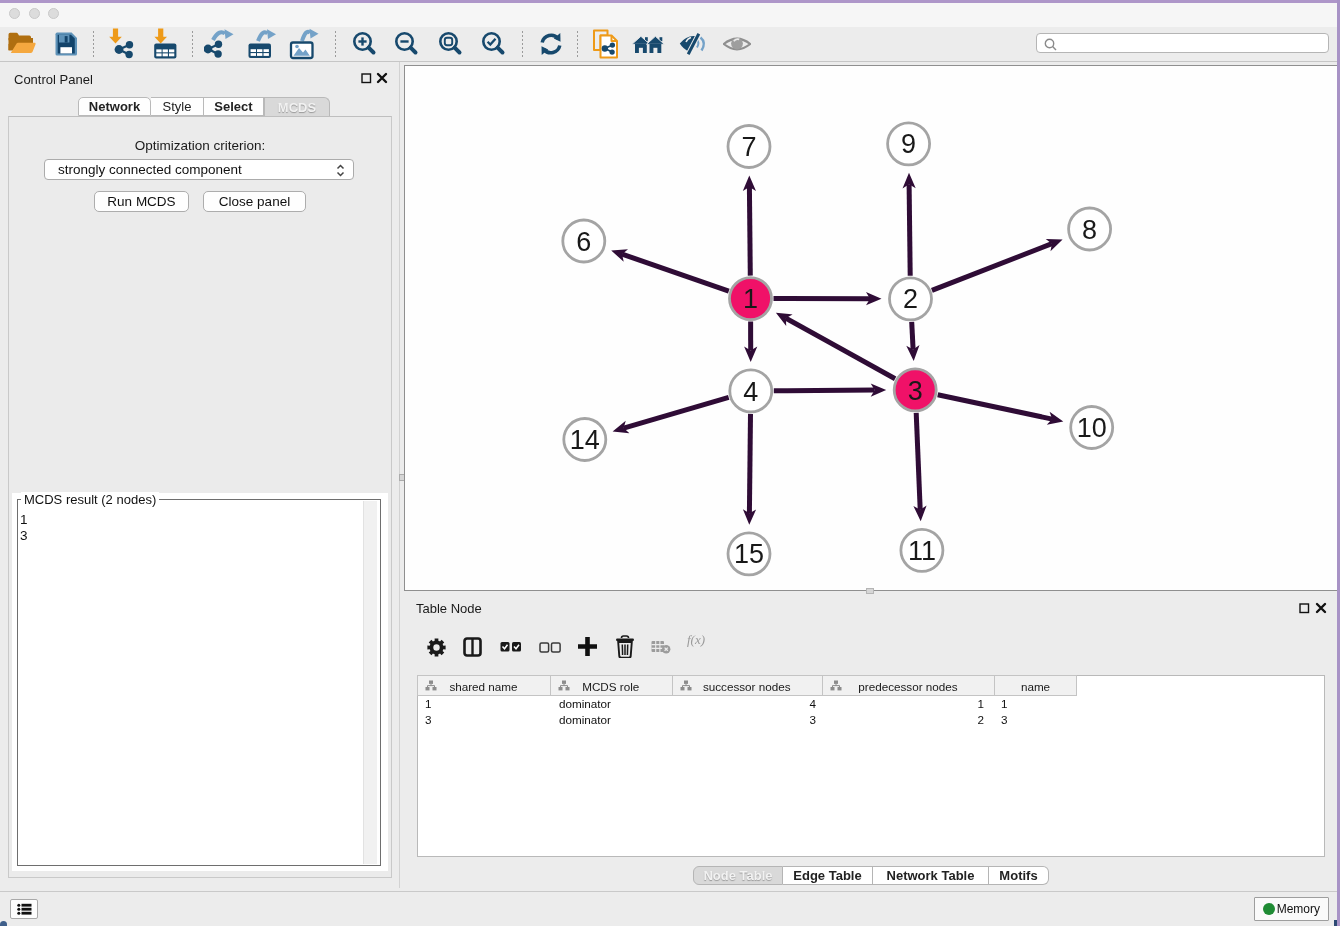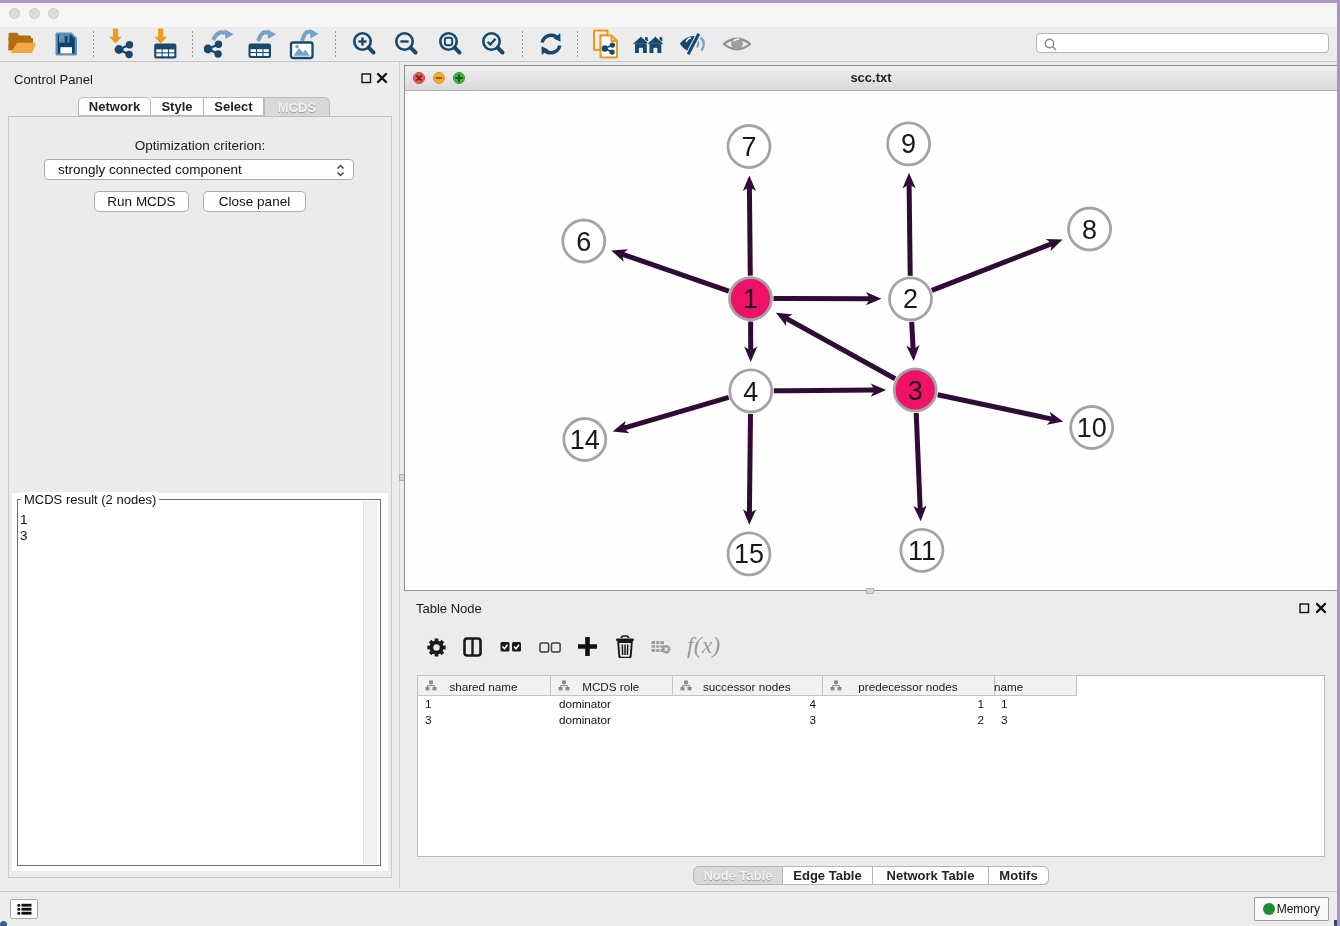--- a/index.html
+++ b/index.html
@@ -143,56 +143,41 @@
 
 <div class="abs" style="left:0;top:62px;width:400px;height:826px;background:#ECECEC;border-right:1px solid #D2D2D2"></div>
 <div class="abs" style="left:14px;top:72px;font-size:13px;color:#1A1A1A">Control Panel</div>
 <svg class="abs" style="left:361px;top:73px" width="11" height="11">
     <rect x="1" y="1" width="8.5" height="8.5" fill="none" stroke="#111" stroke-width="1.4"></rect>
   </svg>
 <svg class="abs" style="left:376px;top:72px" width="12" height="12">
     <path d="M2 2 L10 10 M10 2 L2 10" stroke="#111" stroke-width="2.4" stroke-linecap="round"></path>
   </svg>
 <div class="abs" style="left:78px;top:97px;width:73px;height:19px;background:#FEFEFE;border:1px solid #B9B9B9;border-radius:5px 5px 0 0;text-align:center;font-size:13px;font-weight:bold;color:#222;line-height:18px">Network</div>
-<div class="abs" style="left:151px;top:97px;width:53px;height:19px;background:#FEFEFE;border:1px solid #B9B9B9;border-left:none;text-align:center;font-size:13px;font-weight:bold;color:#222;line-height:18px">Style</div>
+<div class="abs" style="left:151px;top:97px;width:53px;height:19px;background:#FEFEFE;border:1px solid #B9B9B9;border-left:none;text-align:center;font-size:13px;font-weight:normal;color:#222;line-height:18px">Style</div>
 <div class="abs" style="left:204px;top:97px;width:60px;height:19px;background:#FEFEFE;border:1px solid #B9B9B9;border-left:none;text-align:center;font-size:13px;font-weight:bold;color:#222;line-height:18px">Select</div>
 <div class="abs" style="left:264px;top:97px;width:66px;height:20px;background:#D9D9D9;border:1px solid #B9B9B9;border-bottom:none;border-radius:0 6px 0 0;text-align:center;font-size:13px;font-weight:bold;color:#F2F2F2;line-height:19px;text-shadow:0 1px 1px #999">MCDS</div>
 <div class="abs" style="left:8px;top:116px;width:384px;height:762px;background:#EBEBEB;border:1px solid #C9C9C9;border-top:1px solid #BFBFBF"></div>
 <div class="abs" style="left:8px;top:116px;width:384px;text-align:center;font-size:13.5px;color:#1A1A1A;padding-top:22px">Optimization criterion:</div>
 <div class="abs" style="left:44px;top:159px;width:310px;height:21px;background:#FFF;border:1px solid #ABABAB;border-radius:4px;font-size:13.5px;color:#111;line-height:20px;padding-left:13px">strongly connected component
   <svg style="position:absolute;right:8px;top:4px" width="9" height="13">
       <path d="M1.5 4.5 L4.5 1.5 L7.5 4.5" fill="none" stroke="#444" stroke-width="1.5"></path>
       <path d="M1.5 8.5 L4.5 11.5 L7.5 8.5" fill="none" stroke="#444" stroke-width="1.5"></path>
     </svg>
 </div>
 <div class="abs" style="left:94px;top:191px;width:95px;height:21px;background:#FEFEFE;border:1px solid #ADADAD;border-radius:5px;text-align:center;font-size:13.5px;color:#111;line-height:19px">Run MCDS</div>
 <div class="abs" style="left:203px;top:191px;width:103px;height:21px;background:#FEFEFE;border:1px solid #ADADAD;border-radius:5px;text-align:center;font-size:13.5px;color:#111;line-height:19px">Close panel</div>
 <div class="abs" style="left:12px;top:493px;width:376px;height:378px;background:#FFF"></div>
 <div class="abs" style="left:17px;top:499px;width:364px;height:367px;border:1px solid #6E6E6E"></div>
 <div class="abs" style="left:21px;top:492px;background:#FFF;padding:0 3px;font-size:13px;color:#111">MCDS result (2 nodes)</div>
 <div class="abs" style="left:363px;top:501px;width:14px;height:363px;background:#F1F1F1;border-left:1px solid #E2E2E2"></div>
 <div class="abs" style="left:20px;top:512px;font-size:13.5px;color:#111;line-height:16px">1<br>3</div>
 <div class="abs" style="left:399px;top:474px;width:6px;height:7px;background:#D6D6D6;border:1px solid #ABABAB"></div>
 
 <div class="abs" style="left:404px;top:65px;width:934px;height:526px;border:1px solid #8F8F8F;background:#FEFEFE">
-  <div class="abs" style="left:0;top:0;width:932px;height:25px;background:linear-gradient(#F1F1F1,#D9D9D9);border-bottom:1px solid #ABABAB">
-    <div class="abs" style="left:8px;top:6px;width:12px;height:12px;border-radius:50%;background:#E35F5A;border:1px solid #C44440"></div>
-    <svg class="abs" style="left:8px;top:6px" width="12" height="12">
-        <path d="M3.3 3.3 l5.4 5.4 M8.7 3.3 l-5.4 5.4" stroke="#8F1D14" stroke-width="1.9"></path>
-      </svg>
-    <div class="abs" style="left:28px;top:6px;width:12px;height:12px;border-radius:50%;background:#F5AC28;border:1px solid #D8922A"></div>
-    <svg class="abs" style="left:28px;top:6px" width="12" height="12">
-        <path d="M2.8 6 h6.4" stroke="#9A5F0C" stroke-width="2"></path>
-      </svg>
-    <div class="abs" style="left:47.5px;top:6px;width:12px;height:12px;border-radius:50%;background:#48B148;border:1px solid #3D953D"></div>
-    <svg class="abs" style="left:47.5px;top:6px" width="12" height="12">
-        <path d="M6 2.2 v7.6 M2.2 6 h7.6" stroke="#175E17" stroke-width="2"></path>
-      </svg>
-    <div class="abs" style="left:0;top:4px;width:932px;text-align:center;font-size:13px;color:#222;font-weight:bold">scc.txt</div>
-  </div>
   <div class="abs" style="left:0;top:25px;width:932px;height:499px;background:#FEFEFE;overflow:hidden">
   <svg width="932" height="500" style="position:absolute;left:0;top:0;will-change:transform">
         <line x1="345.3" y1="184.6" x2="344.4" y2="96.0" stroke="#2F0C36" stroke-width="5.0"></line>
         <polygon points="344.3,84.5 351.0,99.9 344.4,96.0 337.8,100.1" fill="#2F0C36"></polygon>
         <line x1="323.8" y1="200.1" x2="217.1" y2="163.2" stroke="#2F0C36" stroke-width="5.0"></line>
         <polygon points="206.2,159.5 223.0,158.3 217.1,163.2 218.7,170.8" fill="#2F0C36"></polygon>
         <line x1="368.5" y1="207.6" x2="465.0" y2="207.7" stroke="#2F0C36" stroke-width="5.0"></line>
         <polygon points="476.5,207.8 461.0,214.3 465.0,207.7 461.0,201.1" fill="#2F0C36"></polygon>
         <line x1="345.6" y1="230.6" x2="345.7" y2="259.4" stroke="#2F0C36" stroke-width="5.0"></line>
         <polygon points="345.7,270.9 339.1,255.4 345.7,259.4 352.3,255.4" fill="#2F0C36"></polygon>
@@ -279,21 +264,21 @@
     <line x1="7.3" y1="9.5" x2="7.6" y2="20" stroke="#1A1A1A" stroke-width="1.5"></line>
     <line x1="10" y1="9.5" x2="10" y2="20" stroke="#1A1A1A" stroke-width="1.5"></line>
     <line x1="12.7" y1="9.5" x2="12.4" y2="20" stroke="#1A1A1A" stroke-width="1.5"></line>
   </svg>
 <svg style="position:absolute;left:651px;top:640px" width="20" height="14">
     <rect x="0.5" y="1" width="12.5" height="11" rx="1" fill="#9C9C9C"></rect>
     <path d="M0.5 4.6 h12.5 M0.5 8.4 h12.5 M4.7 1 v11 M8.9 1 v11" stroke="#ECECEC" stroke-width="1.1"></path>
     <circle cx="15.2" cy="9.2" r="4.2" fill="#9C9C9C"></circle>
     <path d="M13.6 7.6 l3.2 3.2 M16.8 7.6 l-3.2 3.2" stroke="#ECECEC" stroke-width="1.3"></path>
   </svg>
-<div class="abs" style="left:687px;top:632px;font-family:'Liberation Serif',serif;font-style:italic;font-size:24px;color:#9A9A9A">f(x)</div>
+<div class="abs" style="left:687px;top:632px;font-family:'Liberation Serif',serif;font-style:italic;font-size:13px;color:#9A9A9A">f(x)</div>
 <div class="abs" style="left:417px;top:675px;width:908px;height:182px;background:#FFF;border:1px solid #B9B9B9"></div>
 <div class="abs" style="left:417px;top:675px;width:660px;height:21px;background:#F1F1F1;border:1px solid #C4C4C4"></div>
 <div class="abs" style="left:417px;top:680px;width:133px;text-align:center;font-size:11.7px;color:#1A1A1A">shared name</div>
 <svg style="position:absolute;left:425px;top:680px" width="12" height="11">
     <rect x="4" y="0.5" width="4" height="3.4" fill="#8C8C8C"></rect>
     <rect x="0.5" y="7" width="4" height="3.4" fill="#8C8C8C"></rect>
     <rect x="7.5" y="7" width="4" height="3.4" fill="#8C8C8C"></rect>
     <path d="M6 3.9 V5.6 M2.5 7 V5.6 H9.5 V7" fill="none" stroke="#8C8C8C" stroke-width="1"></path>
   </svg>
 <div class="abs" style="left:550px;top:676px;width:1px;height:19px;background:#C4C4C4"></div>
@@ -314,21 +299,21 @@
   </svg>
 <div class="abs" style="left:822px;top:676px;width:1px;height:19px;background:#C4C4C4"></div>
 <div class="abs" style="left:822px;top:680px;width:172px;text-align:center;font-size:11.7px;color:#1A1A1A">predecessor nodes</div>
 <svg style="position:absolute;left:830px;top:680px" width="12" height="11">
     <rect x="4" y="0.5" width="4" height="3.4" fill="#8C8C8C"></rect>
     <rect x="0.5" y="7" width="4" height="3.4" fill="#8C8C8C"></rect>
     <rect x="7.5" y="7" width="4" height="3.4" fill="#8C8C8C"></rect>
     <path d="M6 3.9 V5.6 M2.5 7 V5.6 H9.5 V7" fill="none" stroke="#8C8C8C" stroke-width="1"></path>
   </svg>
 <div class="abs" style="left:994px;top:676px;width:1px;height:19px;background:#C4C4C4"></div>
-<div class="abs" style="left:994px;top:680px;width:83px;text-align:left;font-size:11.7px;color:#1A1A1A">name</div>
+<div class="abs" style="left:994px;top:680px;width:83px;text-align:center;font-size:11.7px;color:#1A1A1A">name</div>
 <div class="abs" style="left:425px;top:697px;font-size:11.7px;color:#111">1</div>
 <div class="abs" style="left:559px;top:697px;font-size:11.7px;color:#111">dominator</div>
 <div class="abs" style="left:716px;top:697px;width:100px;text-align:right;font-size:11.7px;color:#111">4</div>
 <div class="abs" style="left:884px;top:697px;width:100px;text-align:right;font-size:11.7px;color:#111">1</div>
 <div class="abs" style="left:1001px;top:697px;font-size:11.7px;color:#111">1</div>
 <div class="abs" style="left:425px;top:713px;font-size:11.7px;color:#111">3</div>
 <div class="abs" style="left:559px;top:713px;font-size:11.7px;color:#111">dominator</div>
 <div class="abs" style="left:716px;top:713px;width:100px;text-align:right;font-size:11.7px;color:#111">3</div>
 <div class="abs" style="left:884px;top:713px;width:100px;text-align:right;font-size:11.7px;color:#111">2</div>
 <div class="abs" style="left:1001px;top:713px;font-size:11.7px;color:#111">3</div>

